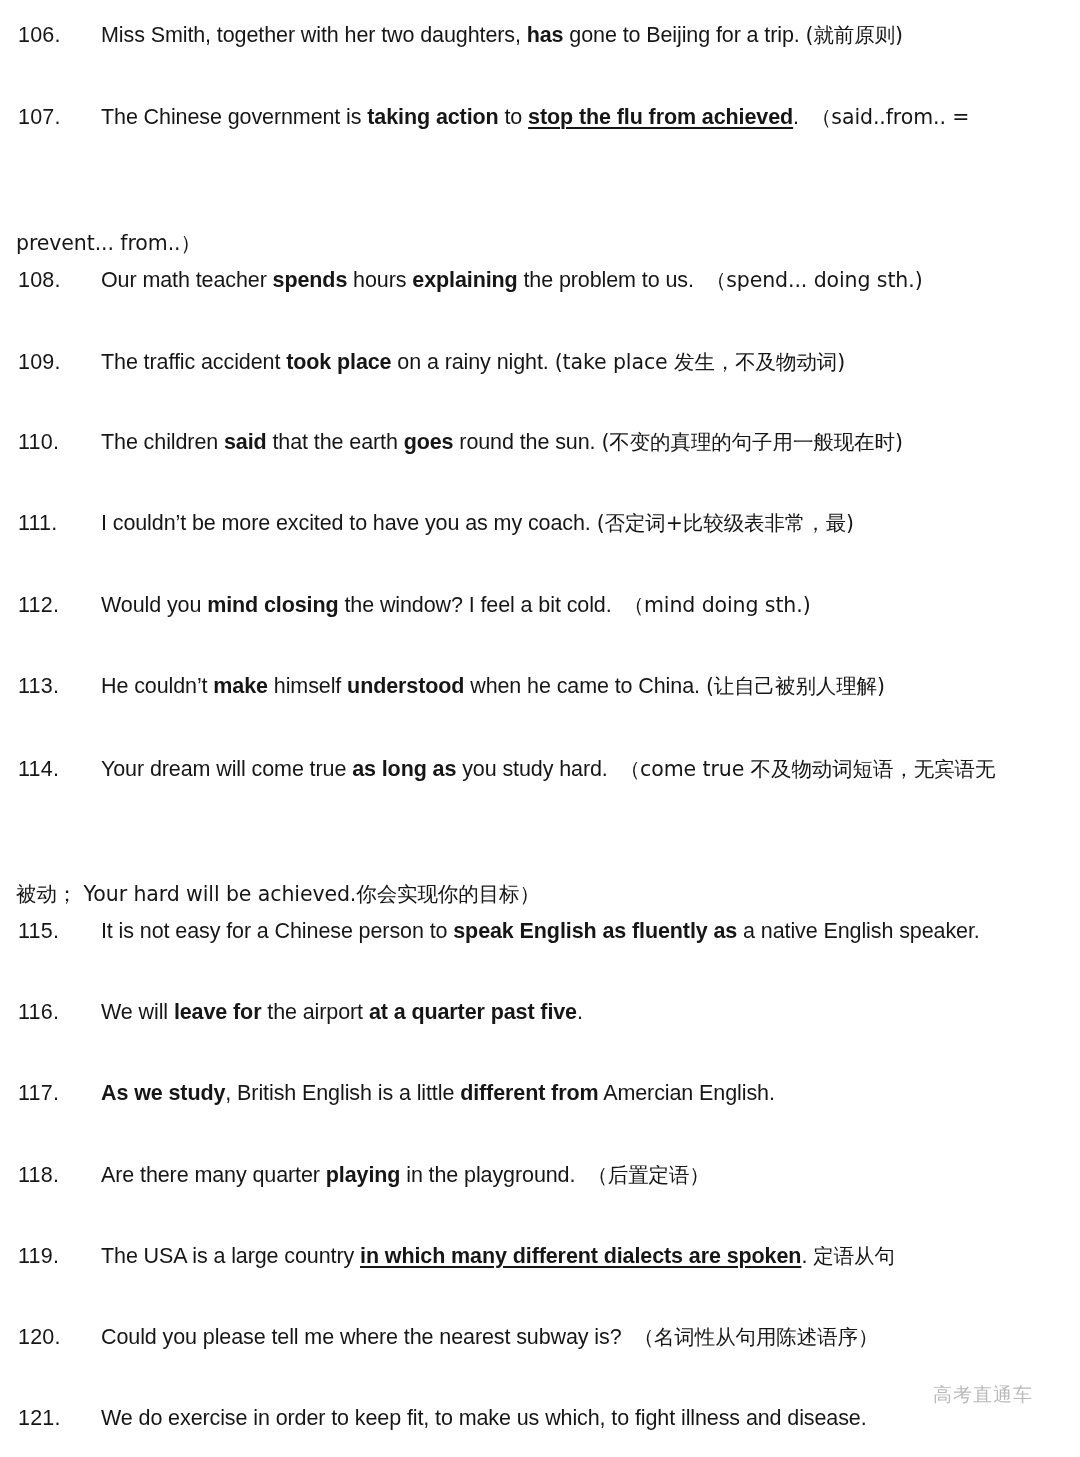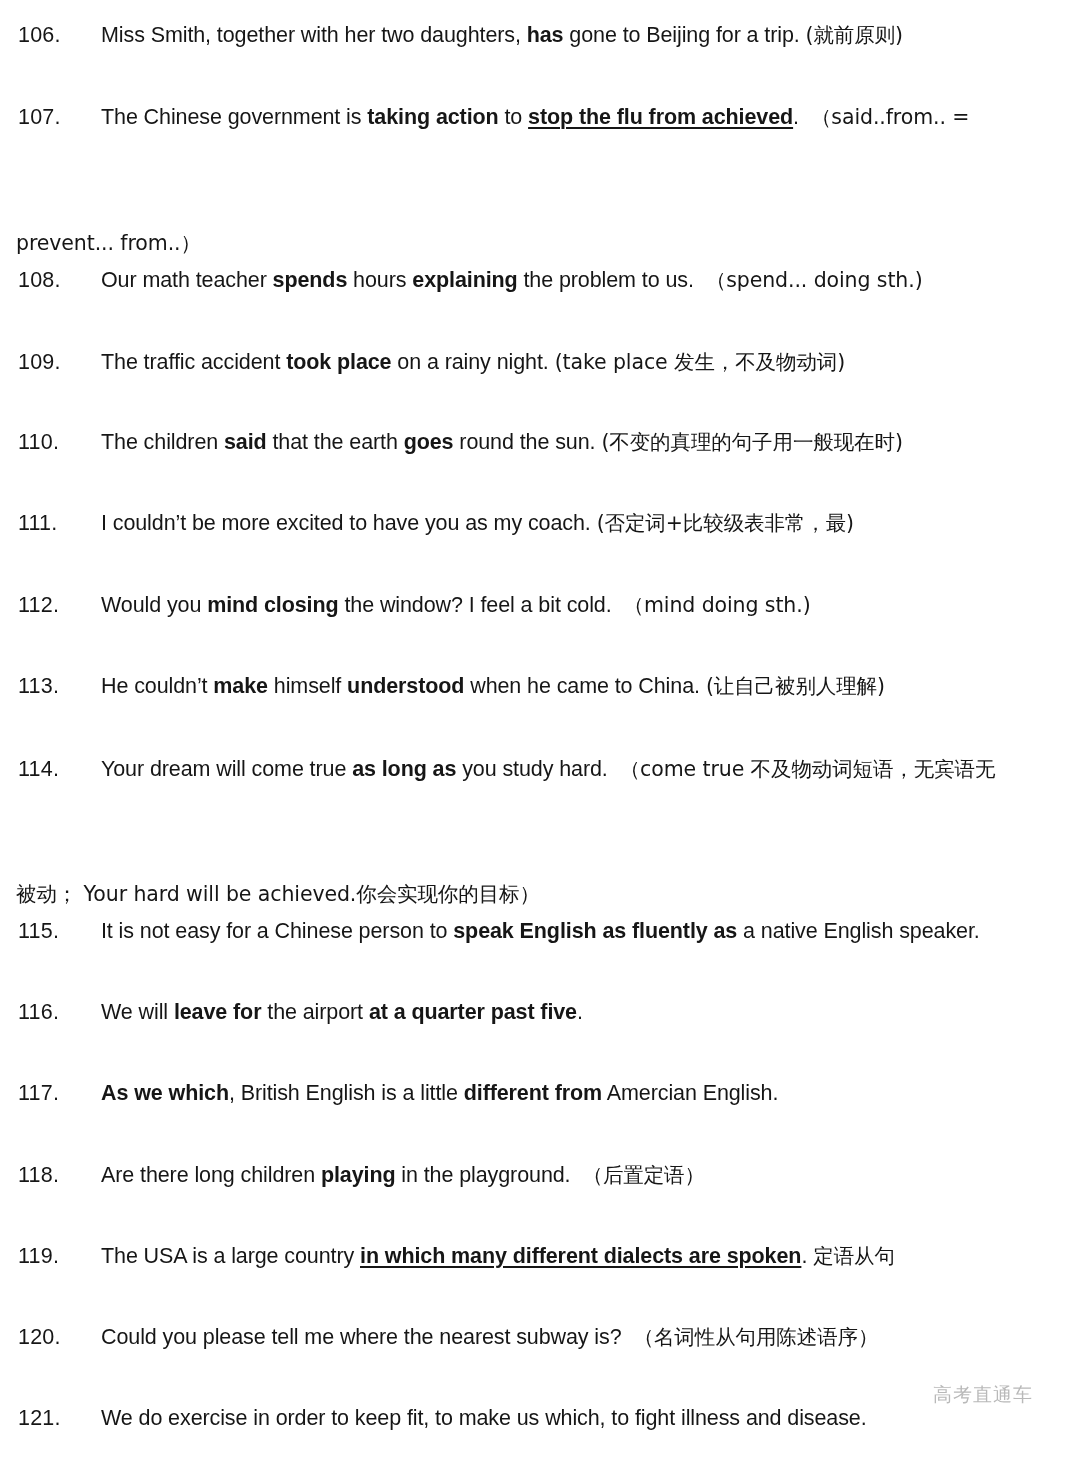--- a/index.html
+++ b/index.html
@@ -150,26 +150,26 @@
     <span class="body-text"><span>It is not easy for a Chinese person to </span><b>speak English as fluently as</b><span> a native English speaker.</span></span>
   </div>
 
   <div class="line" style="top:997px;">
     <span class="num">116.</span>
     <span class="body-text"><span>We will </span><b>leave for</b><span> the airport </span><b>at a quarter past five</b><span>.</span></span>
   </div>
 
   <div class="line" style="top:1078px;">
     <span class="num">117.</span>
-    <span class="body-text"><b>As we which</b><span>, British English is a little </span><b>different from</b><span> Amercian English.</span></span>
+    <span class="body-text"><b>As we study</b><span>, British English is a little </span><b>different from</b><span> Amercian English.</span></span>
   </div>
 
   <div class="line" style="top:1160px;">
     <span class="num">118.</span>
-    <span class="body-text"><span>Are there long children </span><b>playing</b><span> in the playground.</span><span class="sp"></span><span class="cn">（后置定语）</span></span>
+    <span class="body-text"><span>Are there many quarter </span><b>playing</b><span> in the playground.</span><span class="sp"></span><span class="cn">（后置定语）</span></span>
   </div>
 
   <div class="line" style="top:1241px;">
     <span class="num">119.</span>
     <span class="body-text"><span>The USA is a large country </span><b class="u">in which many different dialects are spoken</b><span>.</span><span class="sp-sm"></span><span class="cn">定语从句</span></span>
   </div>
 
   <div class="line" style="top:1322px;">
     <span class="num">120.</span>
     <span class="body-text"><span>Could you please tell me where the nearest subway is?</span><span class="sp"></span><span class="cn">（名词性从句用陈述语序）</span></span>

